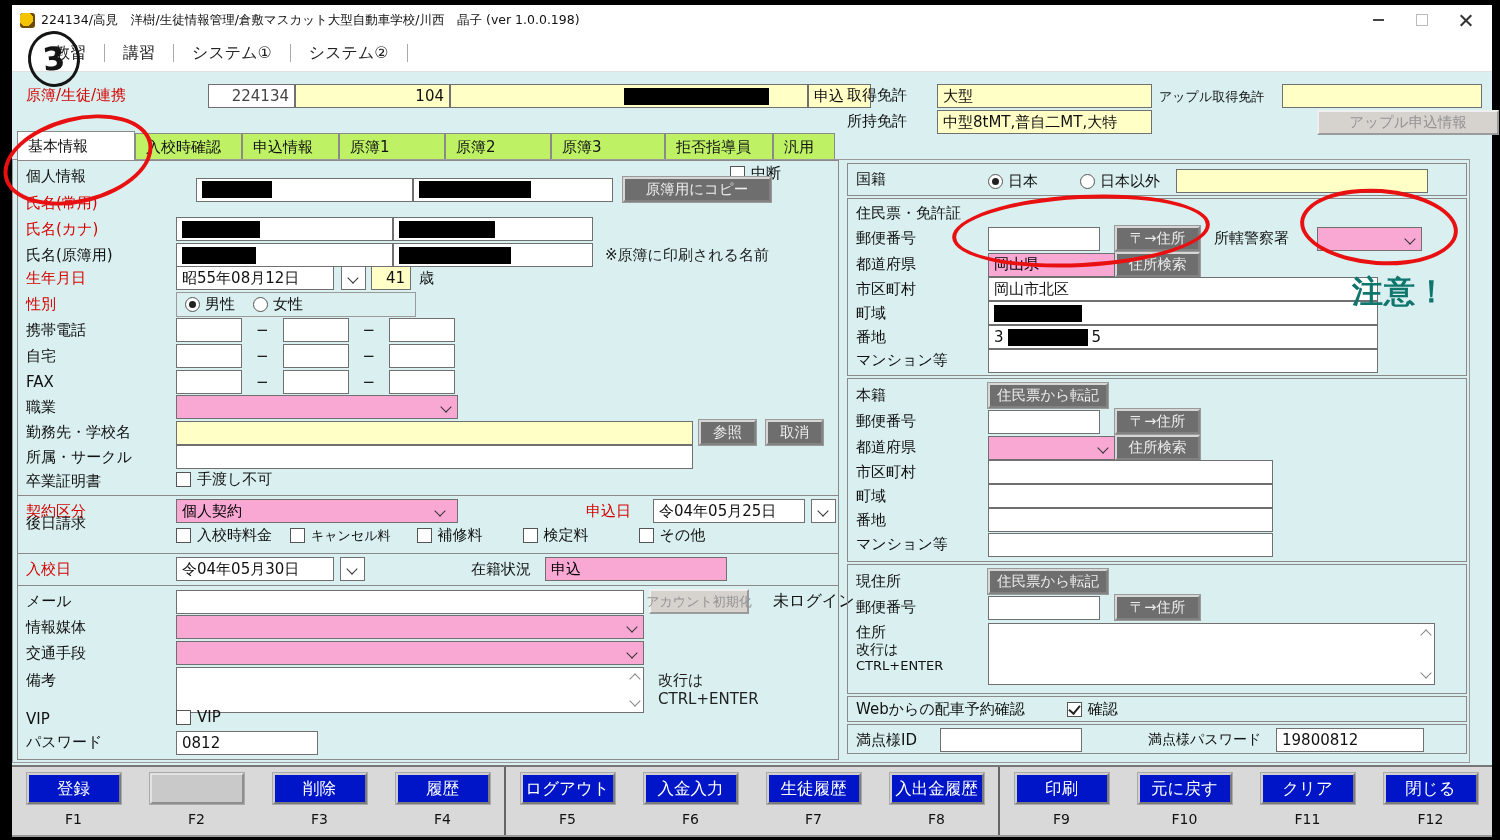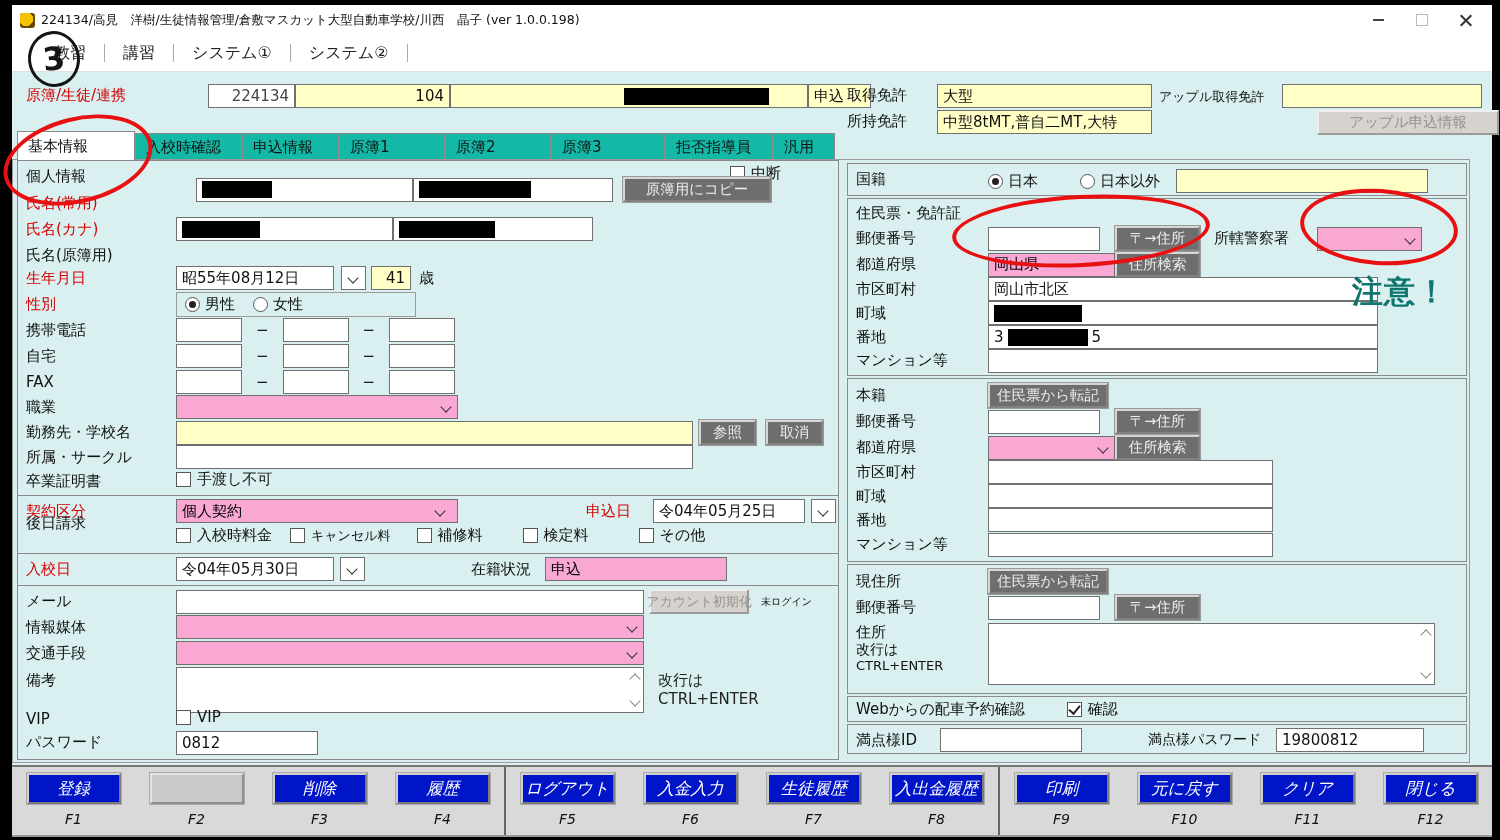--- a/index.html
+++ b/index.html
@@ -49,26 +49,26 @@
   .radio.sel::after{content:"";position:absolute;left:3px;top:3px;width:7px;height:7px;border-radius:50%;background:#222;}
   .redact{background:#000;height:17px;flex:0 0 auto;}
   .panel{position:absolute;border:1px solid #8a8a8a;box-sizing:border-box;}
   .divider{position:absolute;left:0;right:0;height:0;border-top:1px solid #8a8a8a;}
   .note{font-size:15px;color:#222;}
   .scroll-car{position:absolute;right:4px;width:7px;height:7px;border-right:1.4px solid #888;border-bottom:1.4px solid #888;}
   .scroll-car.up{top:7px;transform:rotate(-135deg);}
   .scroll-car.down{bottom:7px;transform:rotate(45deg);}
   
   .tab{position:absolute;box-sizing:border-box;height:27px;display:flex;align-items:center;padding:0 10px;
-       font-size:15px;background:#14b8a6;border:1px solid #8a8a8a;border-bottom:none;color:#111;}
+       font-size:15px;background:#bef264;border:1px solid #8a8a8a;border-bottom:none;color:#111;}
   .tab.active{background:#fff;height:29px;z-index:3;}
   
   .fnbar{height:72px;background:#d9d9d9;border-top:2px solid #777;display:flex;box-sizing:border-box;
        border-bottom:2px solid #999;}
-  .fngroup{flex:1;display:flex;border-left:2px solid #666;font-style:italic;}
+  .fngroup{flex:1;display:flex;border-left:2px solid #666;}
   .fngroup:first-child{border-left:none;}
   .fncell{flex:1;display:flex;flex-direction:column;align-items:center;justify-content:flex-start;padding-top:6px;}
   .fnbtn{width:94px;height:31px;background:#0014c8;color:#fff;border:2px outset #cfcfcf;outline:1px solid #aaa;
        font-size:16.5px;display:flex;align-items:center;justify-content:center;white-space:nowrap;box-sizing:border-box;}
   .fnbtn.gray{background:#c9c9c9;border:2px outset #e2e2e2;}
   .fnkey{font-size:14px;color:#111;margin-top:7px;}
   
   .ann{position:absolute;pointer-events:none;z-index:50;}
   .ellipse{border:4px solid #e81010;border-radius:50%;box-sizing:border-box;}
   .circ3{border:3px solid #151515;border-radius:50%;display:flex;align-items:center;justify-content:center;
@@ -181,20 +181,29 @@
         <div class="inp" style="width:217px;">
             <div class="redact" style="width:78px;"></div>
           </div>
         <div class="inp" style="width:200px;">
             <div class="redact" style="width:96px;"></div>
           </div>
       </div>
       <div class="row" style="left:8px;top:85px;">
           <span class="lbl">氏名(原簿用)</span>
         </div>
+      <div class="row" style="left:158px;top:82px;">
+        <div class="inp" style="width:217px;">
+            <div class="redact" style="width:74px;"></div>
+          </div>
+        <div class="inp" style="width:200px;">
+            <div class="redact" style="width:112px;"></div>
+          </div>
+        <span class="note" style="margin-left:12px;">※原簿に印刷される名前</span>
+      </div>
 
       <div class="row" style="left:8px;top:108px;">
           <span class="lbl red">生年月日</span>
         </div>
       <div class="row" style="left:158px;top:105px;">
         <div class="inp" style="width:158px;">昭55年08月12日</div>
         <div class="arrowbox" style="margin-left:7px;">
             <span class="caret"></span>
           </div>
         <div class="inp yel ralign" style="width:40px;margin-left:5px;">41</div>
@@ -321,21 +330,21 @@
       </div>
 
       <div class="divider" style="top:424px;"></div>
 
       <div class="row" style="left:8px;top:431px;">
           <span class="lbl">メール</span>
         </div>
       <div class="row" style="left:158px;top:428px;">
         <div class="inp" style="width:468px;"></div>
         <div class="btn-dis" style="margin-left:5px;width:100px;font-size:13px;">アカウント初期化</div>
-        <span class="lbl" style="margin-left:12px;font-size:10px;">未ログイン</span>
+        <span class="lbl" style="margin-left:24px;font-size:16px;">未ログイン</span>
       </div>
 
       <div class="row" style="left:8px;top:457px;">
           <span class="lbl">情報媒体</span>
         </div>
       <div class="row" style="left:158px;top:454px;">
         <div class="combo" style="width:468px;">
             <span class="caret"></span>
           </div>
       </div>

